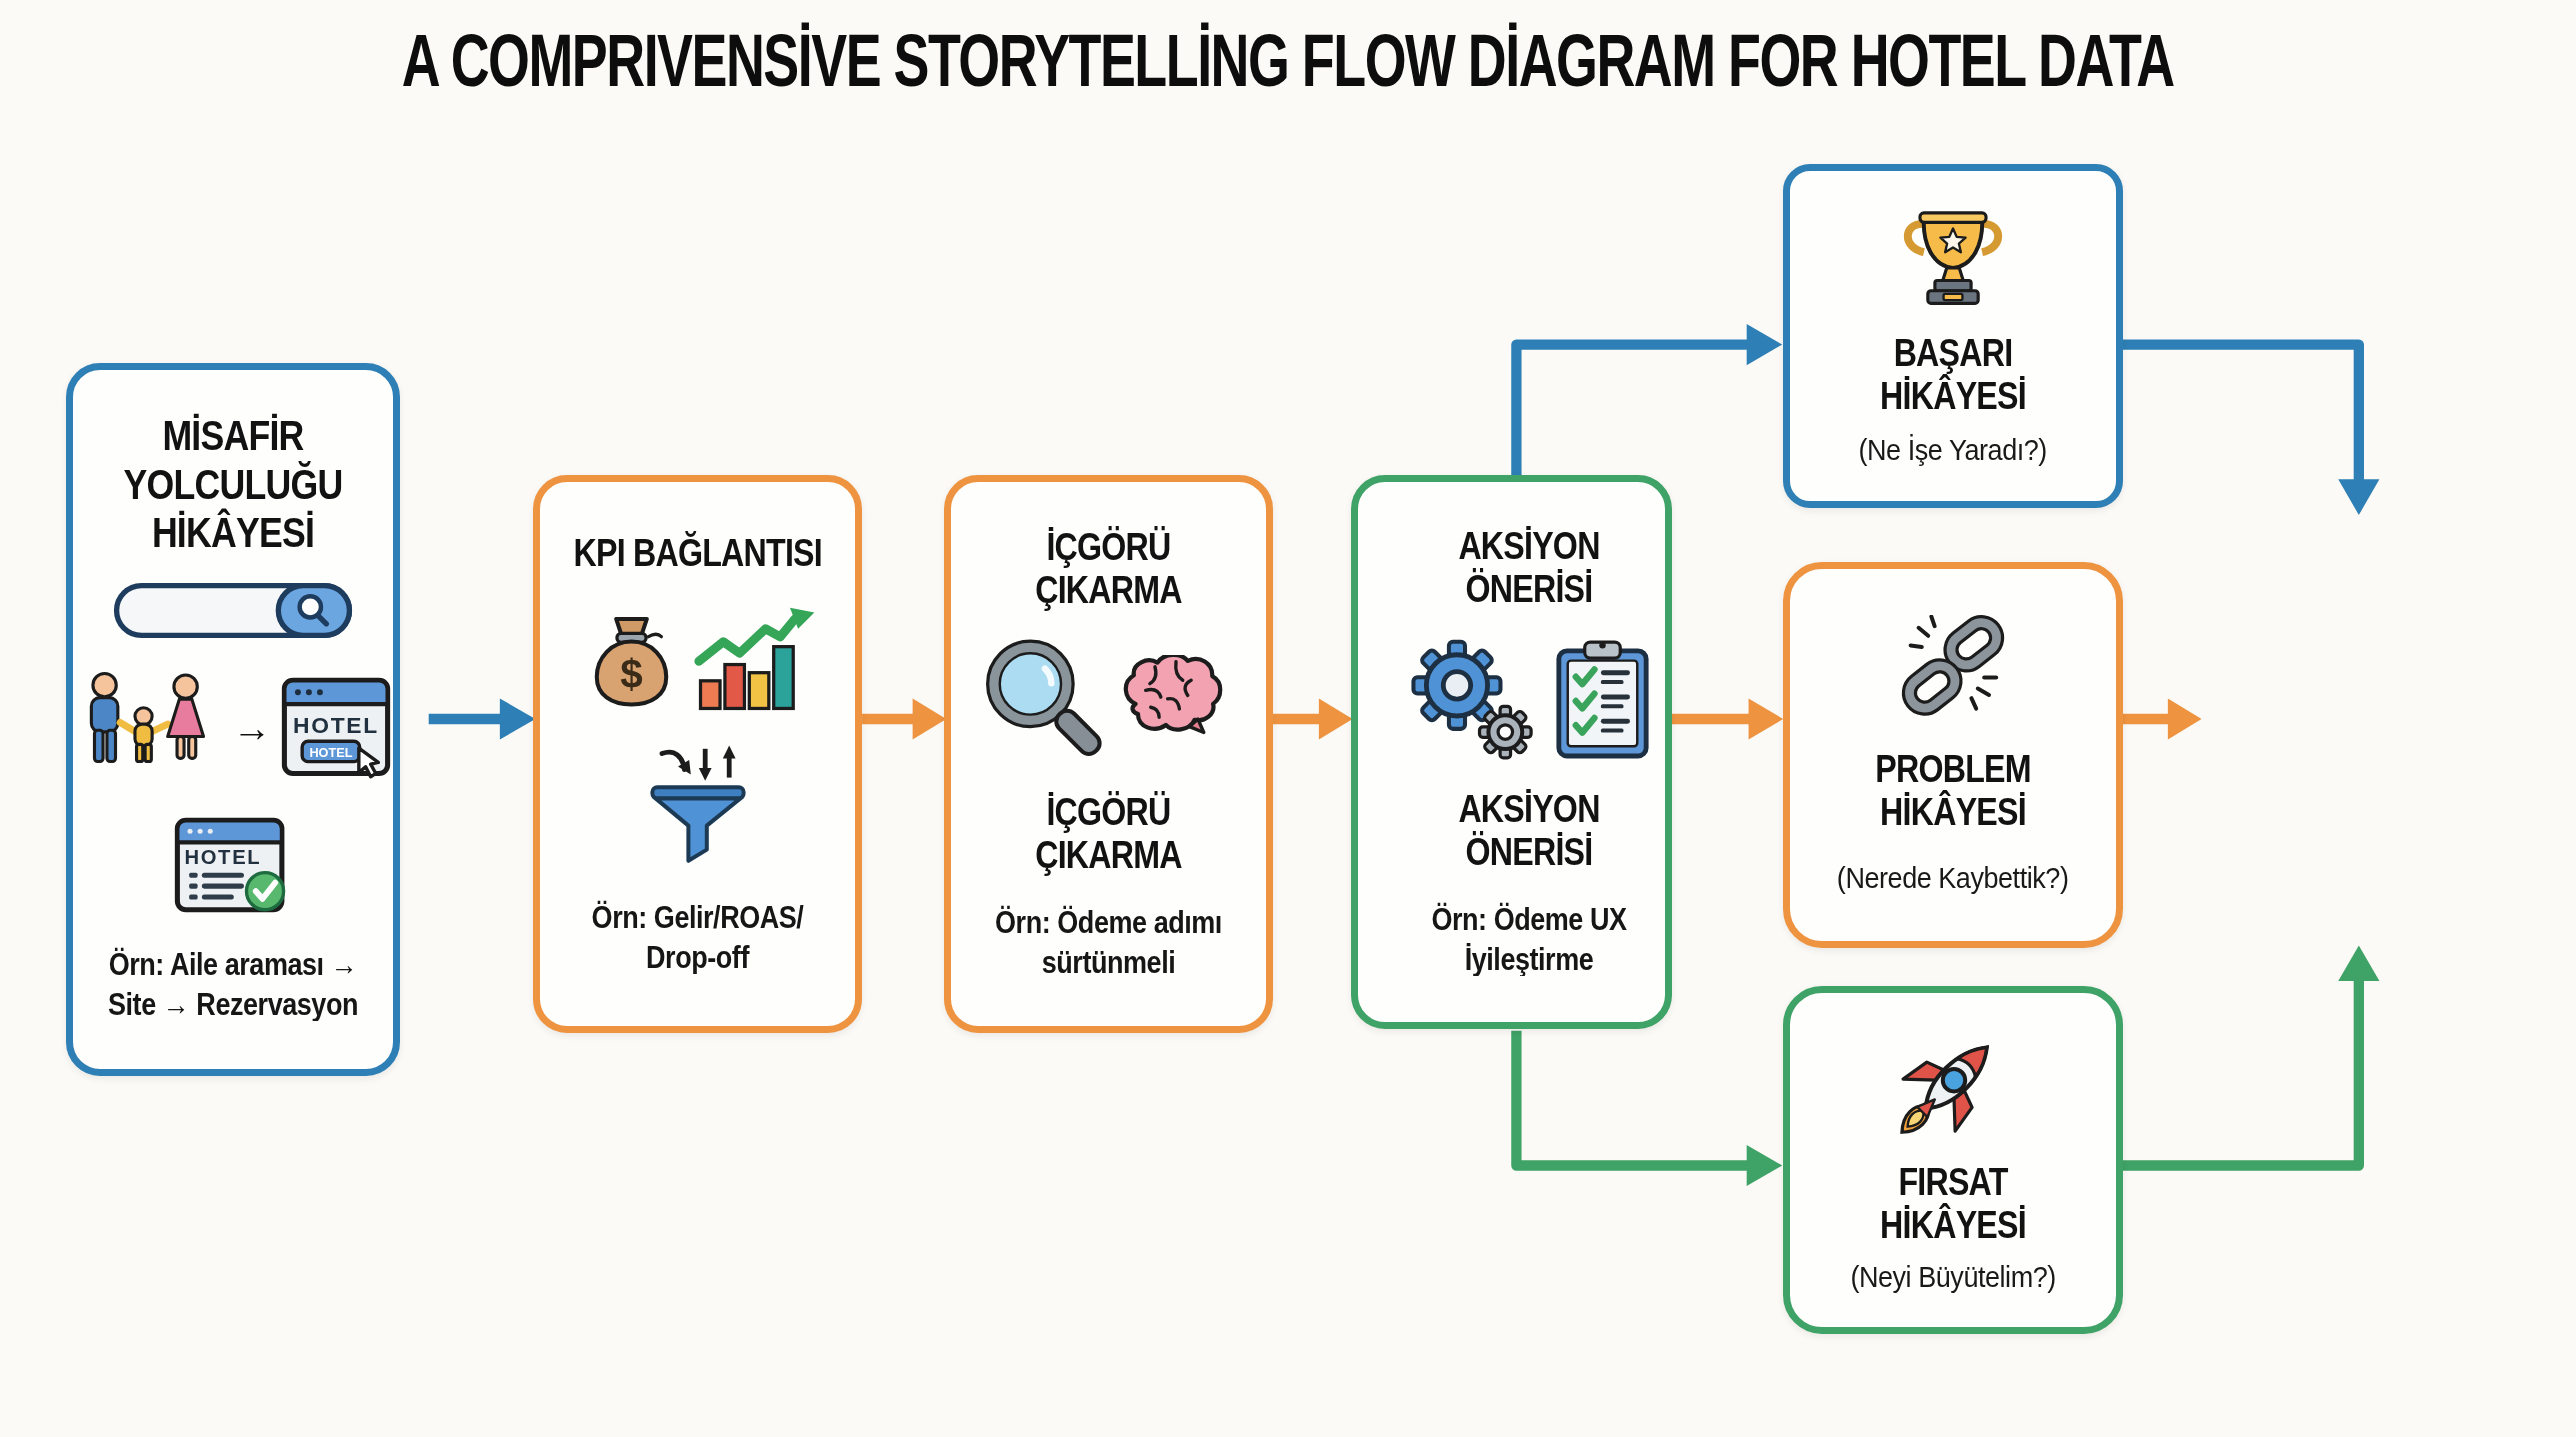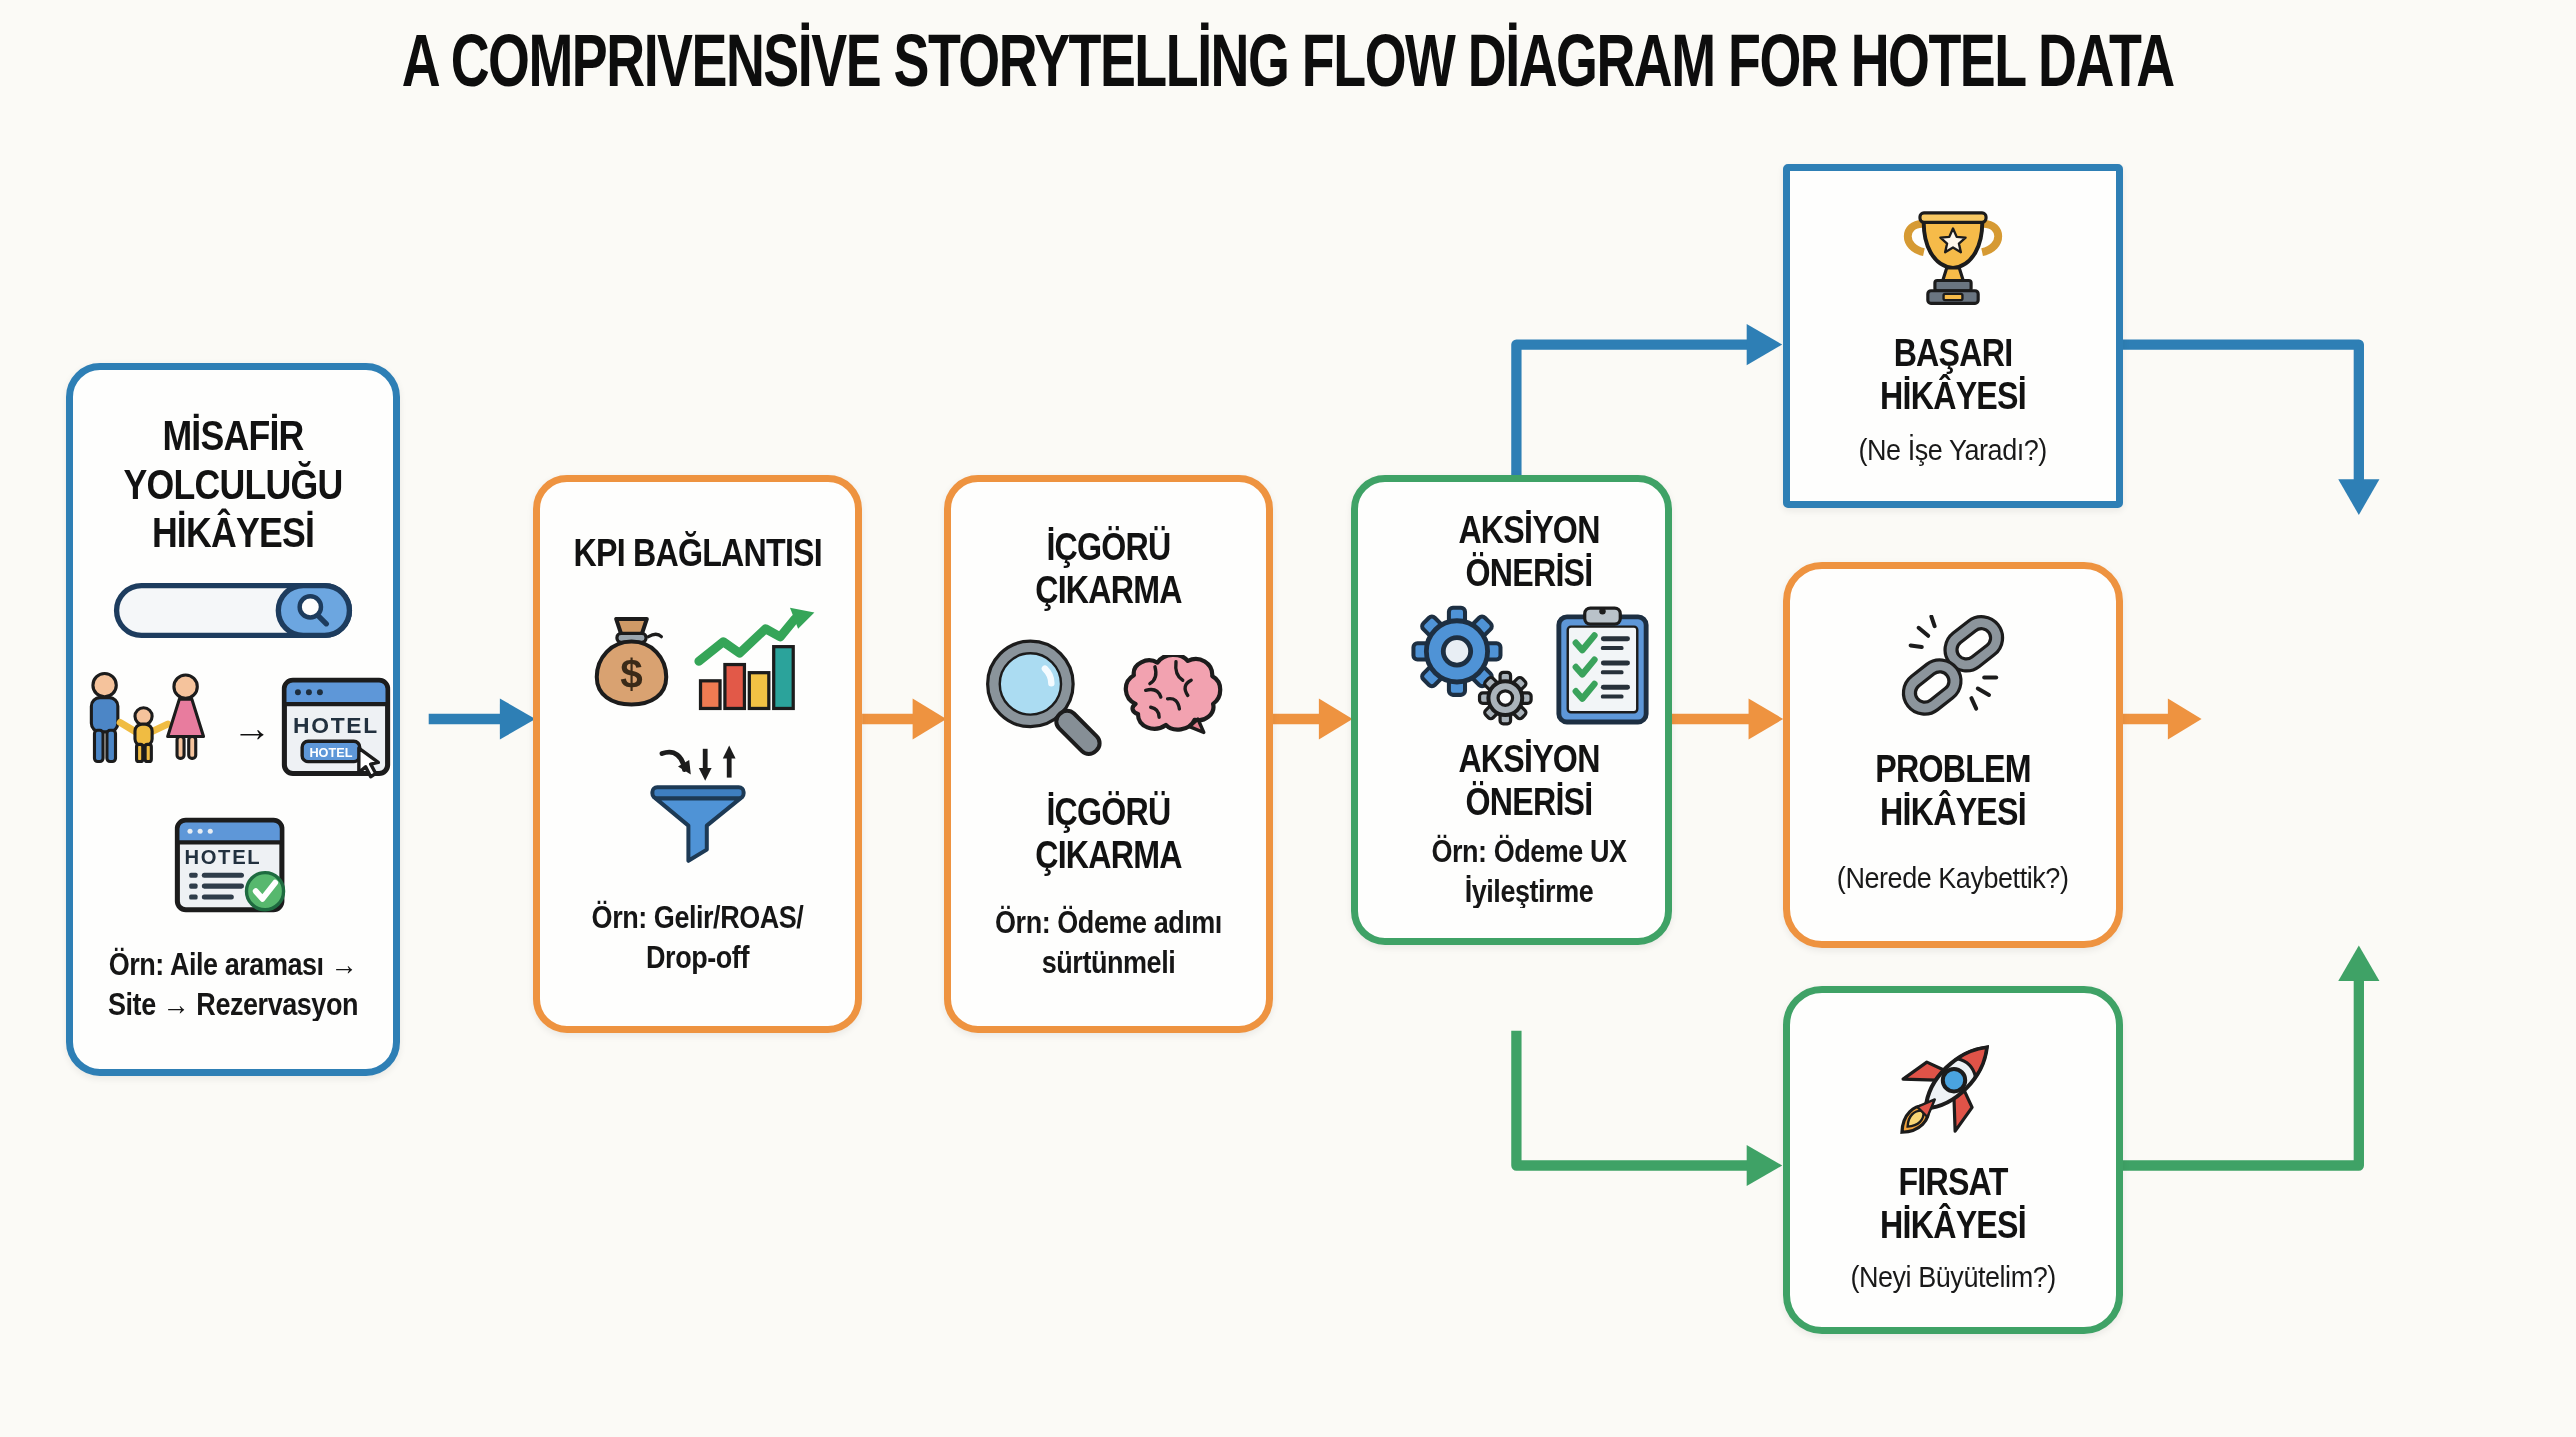--- a/index.html
+++ b/index.html
@@ -174,21 +174,21 @@
       <svg viewBox="0 0 140 110" width="118">
         <path d="M22,58 C8,52 6,32 20,24 C18,10 36,2 48,9 C56,-3 76,-3 84,7 C98,0 114,10 113,25 C126,32 125,50 114,58 C117,70 104,80 92,77 C86,90 66,92 58,83 C44,93 24,85 25,70 C18,68 16,62 22,58 Z" fill="#f2a2b0" stroke="#1c1c1c" stroke-width="5" stroke-linejoin="round"></path>
         <path d="M96,76 L103,92 L86,85 Z" fill="#e4808f" stroke="#1c1c1c" stroke-width="4" stroke-linejoin="round"></path>
         <path d="M45,14 q4,14 -6,20 M70,8 q-2,16 8,22 M34,42 q14,-4 18,8 M88,30 q-12,6 -4,18 M60,52 q12,-2 14,12 M40,62 q10,2 10,12" fill="none" stroke="#1c1c1c" stroke-width="4" stroke-linecap="round"></path>
       </svg>
     </div>
     <span class="node-title">İÇGÖRÜ ÇIKARMA</span>
     <span class="caption">Örn: Ödeme adımı sürtünmeli</span>
   </div>
 
-  <div class="node b-green" style="left:1351px;top:475px;width:321px;height:470px;padding-left:48px;">
+  <div class="node b-green" style="left:1351px;top:475px;width:321px;height:554px;padding-left:48px;">
     <span class="node-title">AKSİYON ÖNERİSİ</span>
     <div class="icon-row">
       <svg viewBox="0 0 170 155" width="137">
         <g transform="translate(62,60)">
           <g fill="#4f93d6" stroke="#1d2f42" stroke-width="5">
             <rect x="-10" y="-54" width="20" height="108" rx="5"></rect>
             <rect x="-10" y="-54" width="20" height="108" rx="5" transform="rotate(45)"></rect>
             <rect x="-10" y="-54" width="20" height="108" rx="5" transform="rotate(90)"></rect>
             <rect x="-10" y="-54" width="20" height="108" rx="5" transform="rotate(135)"></rect>
           </g>
@@ -223,21 +223,21 @@
             <rect x="58" y="82" width="28" height="5" rx="2"></rect>
           <rect x="58" y="100" width="36" height="6" rx="3"></rect>
             <rect x="58" y="112" width="28" height="5" rx="2"></rect>
         </g>
       </svg>
     </div>
     <span class="node-title">AKSİYON ÖNERİSİ</span>
     <span class="caption">Örn: Ödeme UX İyileştirme</span>
   </div>
 
-  <div class="node b-blue" style="left:1783px;top:164px;width:340px;height:344px;border-radius:5px;">
+  <div class="node b-blue" style="left:1783px;top:164px;width:340px;height:344px;border-radius:27px;">
     <svg viewBox="0 0 150 140" width="118">
       <path d="M36,24 C12,24 10,54 38,60" fill="none" stroke="#d69a33" stroke-width="10"></path>
       <path d="M114,24 C138,24 140,54 112,60" fill="none" stroke="#d69a33" stroke-width="10"></path>
       <path d="M38,16 L112,16 C114,50 100,78 75,80 C50,78 36,50 38,16 Z" fill="#f6bb49" stroke="#1c1c1c" stroke-width="5" stroke-linejoin="round"></path>
       <rect x="33" y="10" width="84" height="12" rx="5" fill="#f8c963" stroke="#1c1c1c" stroke-width="4"></rect>
       <polygon points="75,30 79.7,40.5 91,41.5 82.5,49 85,60 75,54 65,60 67.5,49 59,41.5 70.3,40.5" fill="#fdf6ea" stroke="#1c1c1c" stroke-width="3" stroke-linejoin="round"></polygon>
       <path d="M67,80 L83,80 L88,96 L62,96 Z" fill="#f6bb49" stroke="#1c1c1c" stroke-width="4" stroke-linejoin="round"></path>
       <rect x="52" y="96" width="46" height="13" rx="3" fill="#6a7580" stroke="#1c1c1c" stroke-width="4"></rect>
       <rect x="43" y="109" width="64" height="16" rx="4" fill="#6a7580" stroke="#1c1c1c" stroke-width="4"></rect>
       <rect x="63" y="113" width="24" height="8" rx="2" fill="#f6bb49" stroke="#1c1c1c" stroke-width="3"></rect>

